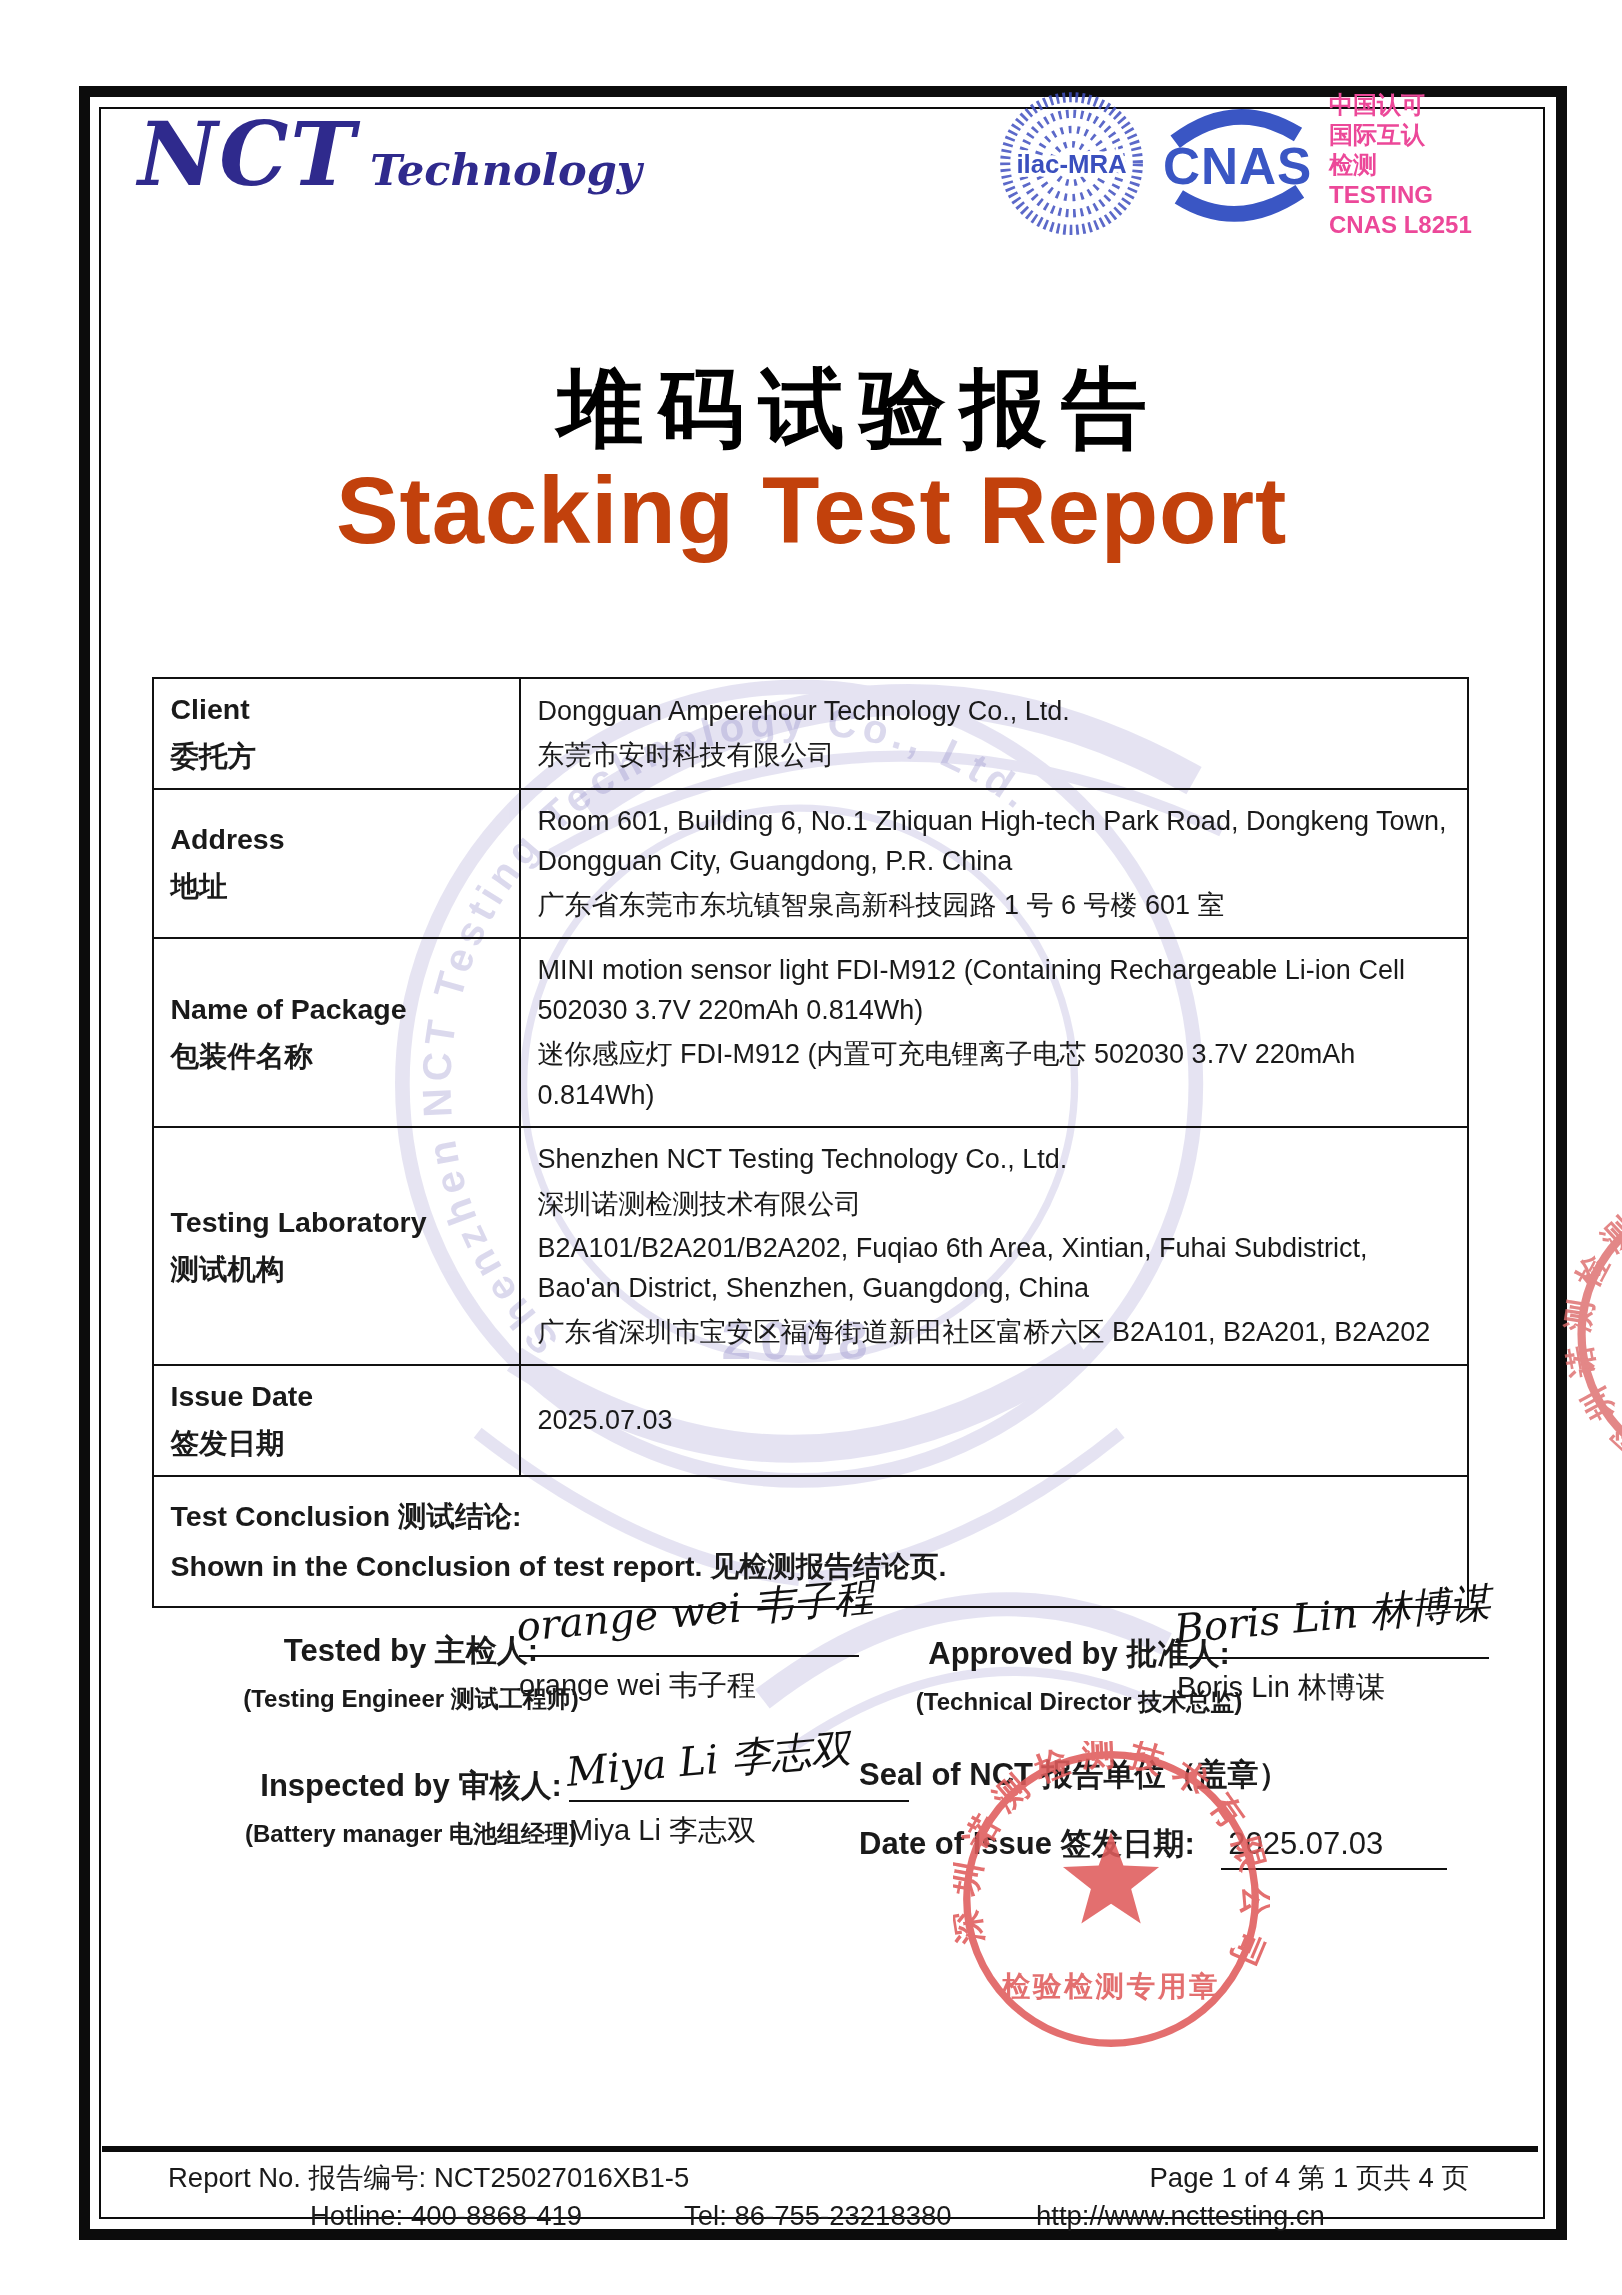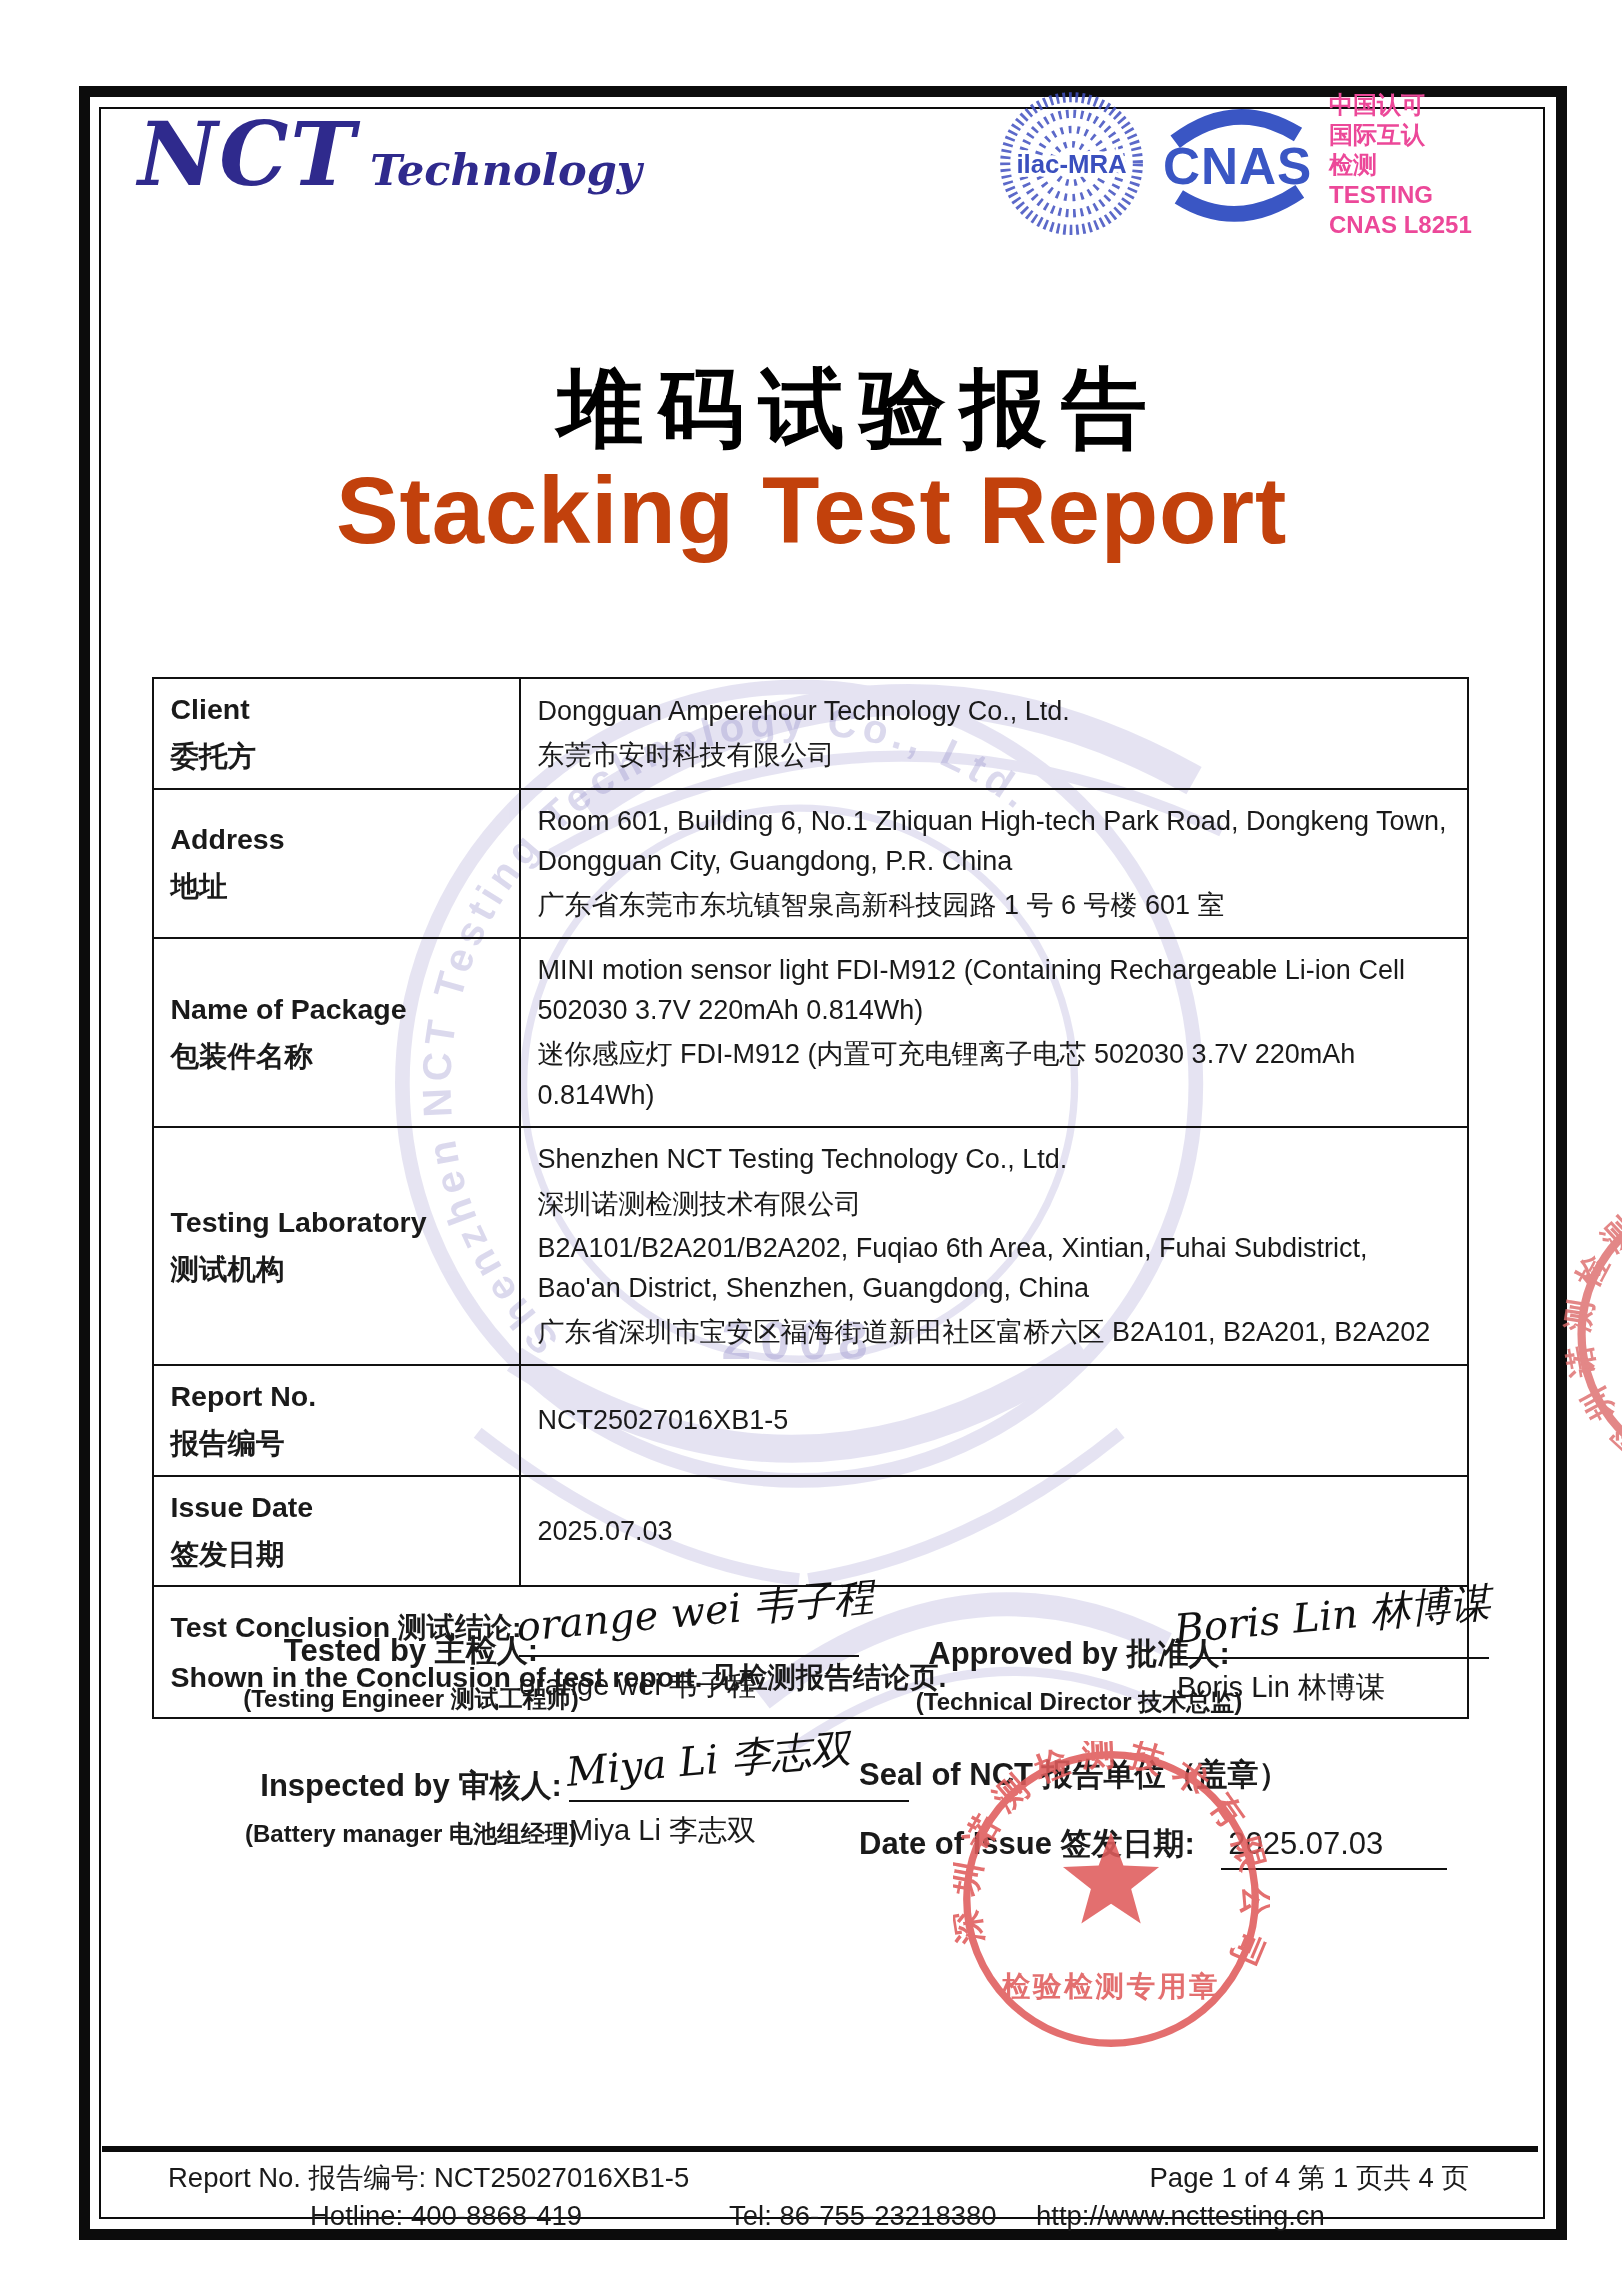--- a/index.html
+++ b/index.html
@@ -55,21 +55,21 @@
   .wm{position:absolute;left:0;top:0;z-index:0;pointer-events:none;}
   .seal-main{position:absolute;left:953px;top:1741px;z-index:3;opacity:.88;}
   .seal-partial{position:absolute;left:1508px;top:1141px;z-index:3;opacity:.8;}
 
   
   .footer-rule{position:absolute;left:102px;top:2146px;width:1436px;height:6.4px;background:#0c0c0c;z-index:2;}
   .ft{position:absolute;z-index:2;font-size:27.5px;white-space:nowrap;}
   .ft-report{left:168px;top:2160px;}
   .ft-page{left:918px;top:2160px;width:551px;text-align:right;}
   .ft-hotline{left:310px;top:2200px;}
-  .ft-tel{left:729px;top:2200px;}
+  .ft-tel{left:684px;top:2200px;}
   .ft-url{left:1036px;top:2200px;}
 </style>
 </head>
 <body>
 
 <div class="page">
 
   <svg class="wm" width="1623" height="2296" viewBox="0 0 1767 2500">
     <g stroke="#8b84c6" fill="none" opacity="0.22">
       <circle cx="870" cy="1180" r="432" stroke-width="16"></circle>
@@ -162,29 +162,20 @@
         <div>Testing Laboratory</div>
         <div>测试机构</div>
       </td>
       <td class="val">
         <div>Shenzhen NCT Testing Technology Co., Ltd.</div>
         <div>深圳诺测检测技术有限公司</div>
         <div>B2A101/B2A201/B2A202, Fuqiao 6th Area, Xintian, Fuhai Subdistrict, Bao'an District, Shenzhen, Guangdong, China</div>
         <div>广东省深圳市宝安区福海街道新田社区富桥六区 B2A101, B2A201, B2A202</div>
       </td>
     </tr>
-    <tr style="height:96px;">
-      <td class="lbl">
-        <div>Report No.</div>
-        <div>报告编号</div>
-      </td>
-      <td class="val">
-        <div>NCT25027016XB1-5</div>
-      </td>
-    </tr>
     <tr style="height:92px;">
       <td class="lbl">
         <div>Issue Date</div>
         <div>签发日期</div>
       </td>
       <td class="val">
         <div>2025.07.03</div>
       </td>
     </tr>
     <tr style="height:97px;">

